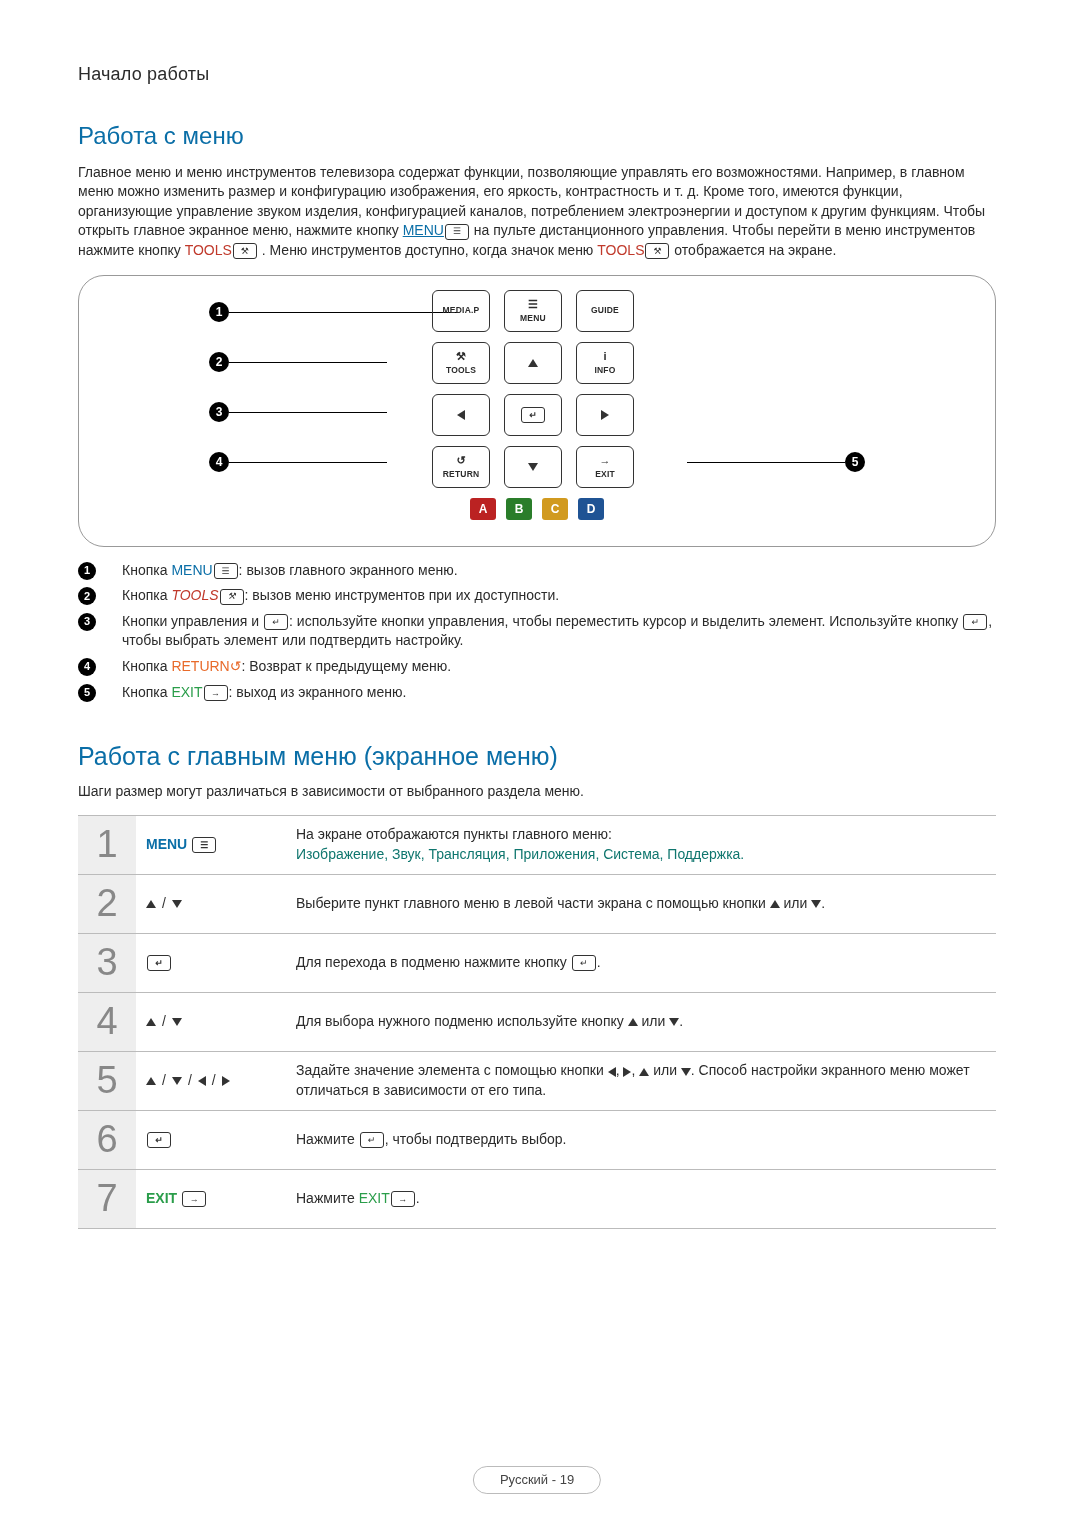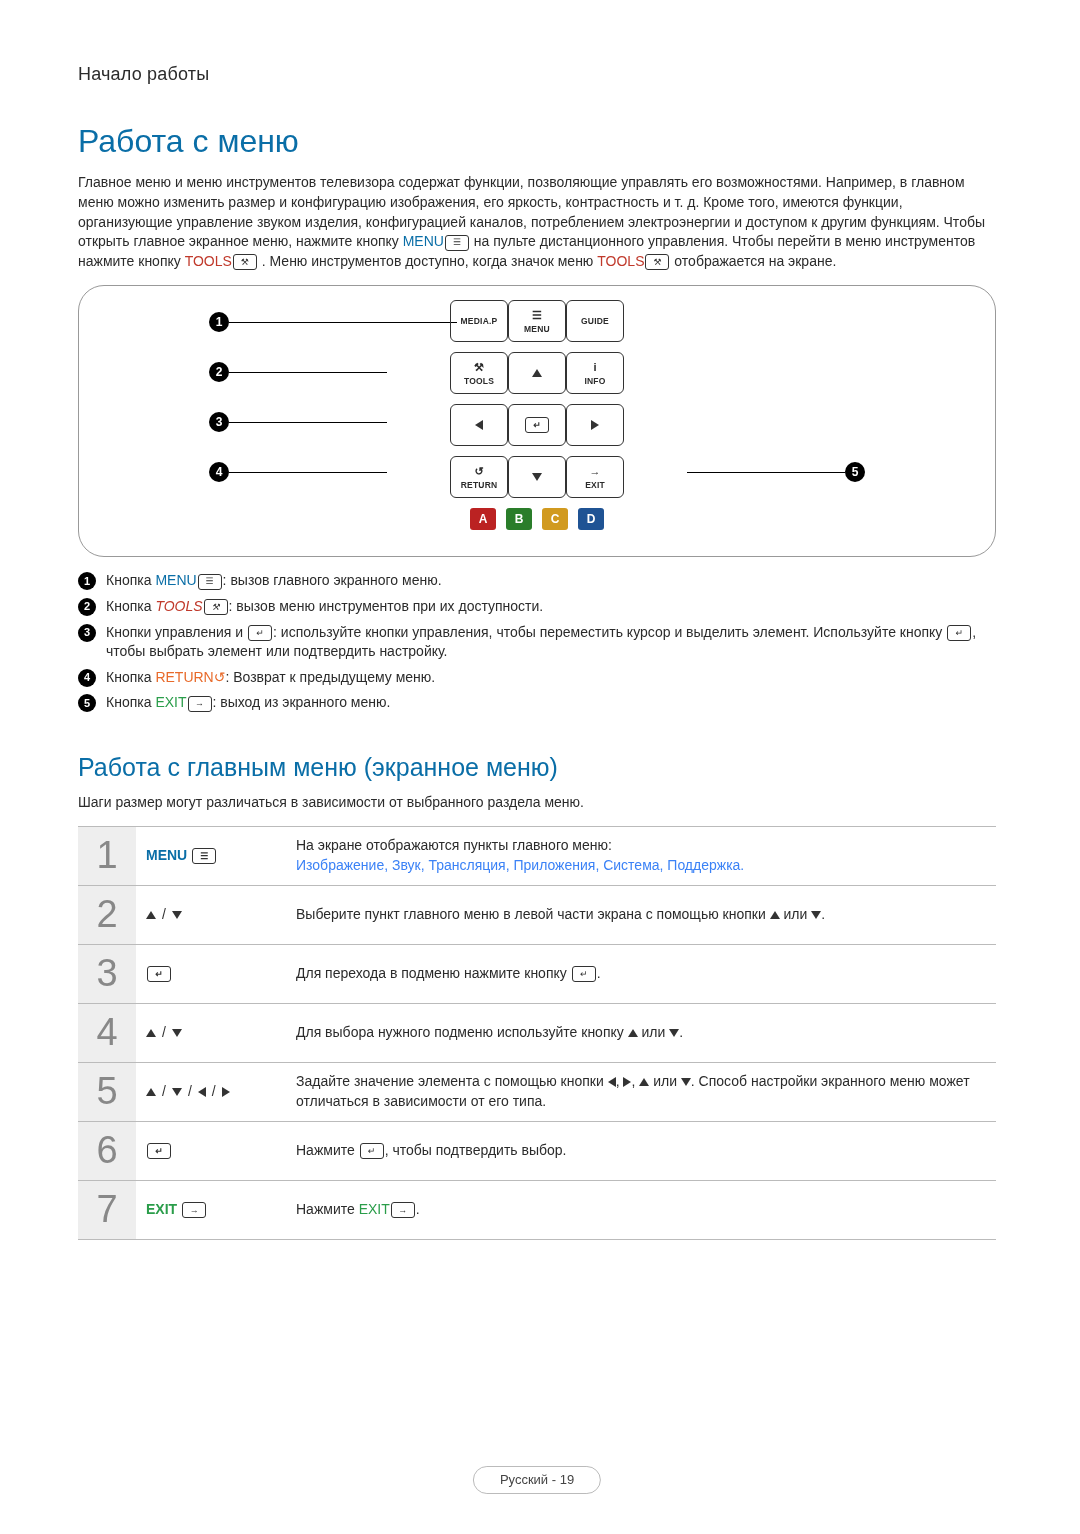--- a/index.html
+++ b/index.html
@@ -19,30 +19,30 @@
     position: relative;
   }
   .section-top {
     font-size: 18px;
     letter-spacing: 0.2px;
     color: #2b2b2b;
     margin-bottom: 34px;
   }
   .h1 {
     color: #0a6ea7;
-    font-size: 32px;
+    font-size: 24px;
     font-weight: 400;
     margin-bottom: 10px;
   }
   .intro p {
     margin: 0;
     font-size: 14px;
     line-height: 1.4;
   }
-  .intro .c-menu { color: #0a6ea7; }
+  .intro .c-menu { color: #0a6ea7; text-decoration: underline; }
   .intro .c-tools { color: #c0392b; }
 
   
   .remote-frame {
     margin-top: 14px;
     border: 1.5px solid #999;
     border-radius: 26px;
     height: 270px;
     position: relative;
   }
@@ -66,21 +66,21 @@
   }
   .remote {
     position: absolute;
     left: 50%;
     top: 14px;
     transform: translateX(-50%);
     width: 210px;
   }
   .btn-row {
     display: flex;
-    justify-content: center;
+    gap: 14px;
     margin-bottom: 10px;
   }
   .rbtn {
     width: 56px;
     height: 40px;
     border: 1.5px solid #333;
     border-radius: 6px;
     display: flex;
     flex-direction: column;
     align-items: center;
@@ -119,21 +119,21 @@
     padding: 0;
   }
   .legend-item {
     display: flex;
     align-items: flex-start;
     gap: 10px;
     margin-bottom: 6px;
     font-size: 14px;
     line-height: 1.4;
   }
-  .legend-item .txt { flex: 1; }
+  .legend-item .txt { flex: 1; margin-left: 16px; }
   .legend-item .c-menu { color: #0a6ea7; }
   .legend-item .c-tools { color: #c0392b; font-style: italic; }
   .legend-item .c-return { color: #e86a2a; }
   .legend-item .c-exit { color: #2a9d4a; }
   .num {
     display: inline-flex;
     align-items: center;
     justify-content: center;
     width: 18px;
     height: 18px;
@@ -205,21 +205,21 @@
   .step-key.exit { color: #2a9d4a; }
   .step-desc {
     flex: 1;
     display: flex;
     flex-direction: column;
     justify-content: center;
     font-size: 14px;
     line-height: 1.4;
     padding-right: 8px;
   }
-  .step-desc .menu-colors span { color: #3b82f6; }
+  .step-desc .menu-colors span { color: #0f766e; }
   .step-desc .c-exit { color: #2a9d4a; }
   .tri {
     display: inline-block;
     width: 0; height: 0;
     vertical-align: middle;
   }
   .tri-up   { border-left: 5px solid transparent; border-right: 5px solid transparent; border-bottom: 8px solid #333; }
   .tri-down { border-left: 5px solid transparent; border-right: 5px solid transparent; border-top: 8px solid #333; }
   .tri-left { border-top: 5px solid transparent; border-bottom: 5px solid transparent; border-right: 8px solid #333; }
   .tri-right{ border-top: 5px solid transparent; border-bottom: 5px solid transparent; border-left: 8px solid #333; }

